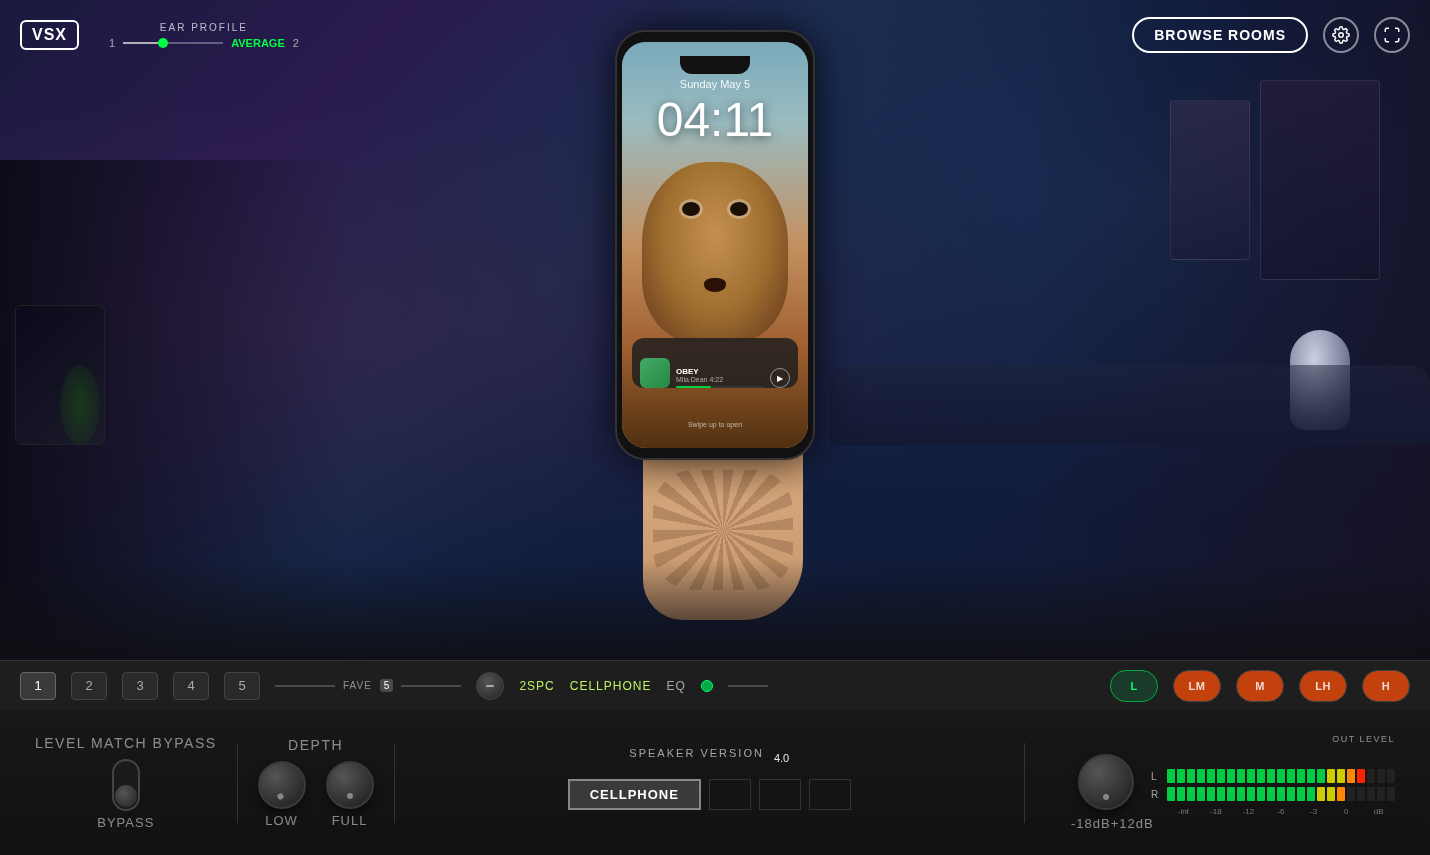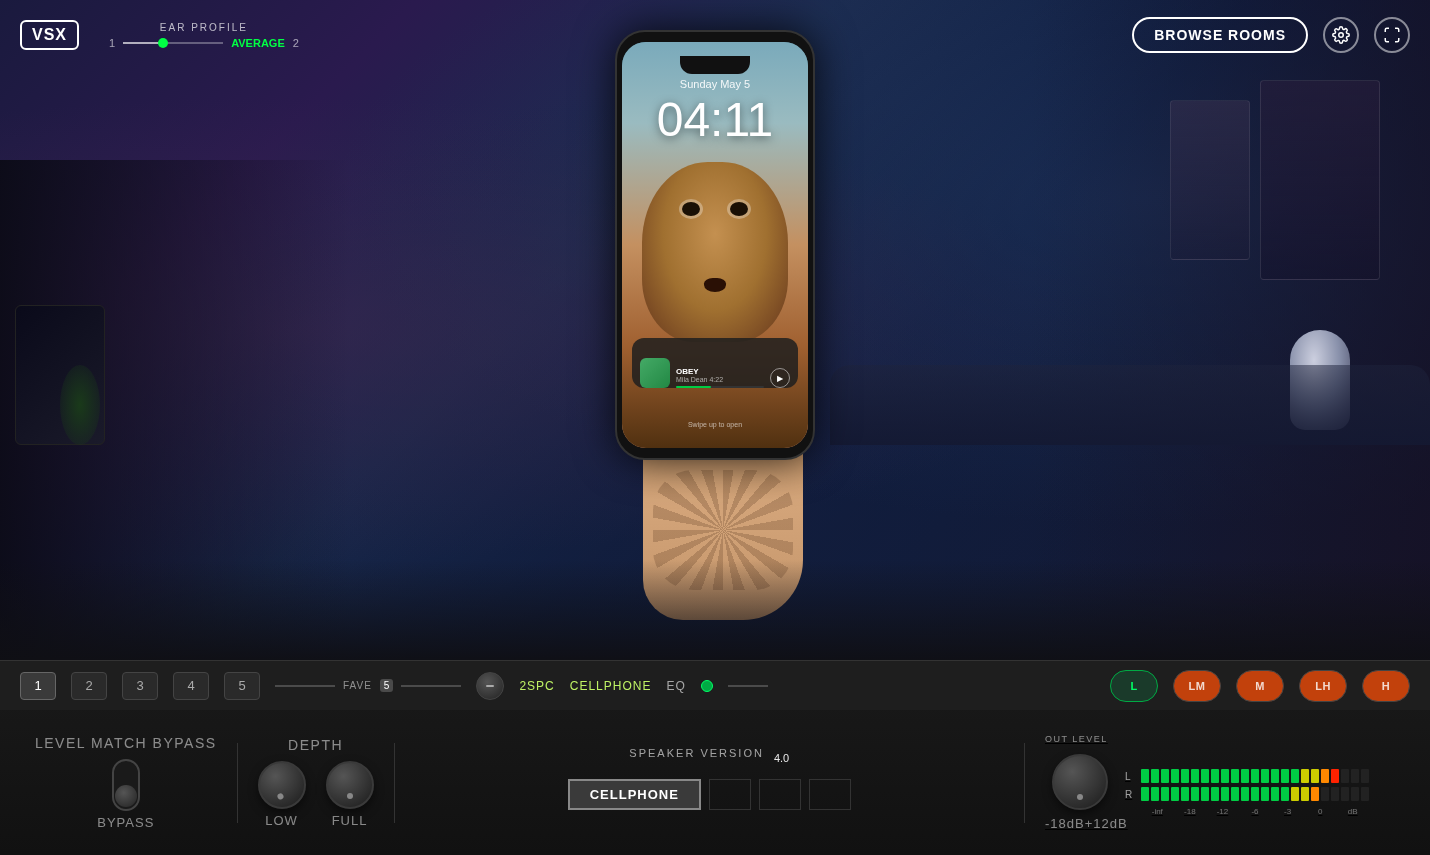--- a/index.html
+++ b/index.html
@@ -528,24 +528,23 @@
       border: 1px solid #333;
       background: transparent;
       color: #444;
       font-size: 13px;
     }
 
     
     .out-level-section {
       display: flex;
       flex-direction: column;
-      align-items: flex-start;
+      align-items: flex-end;
       padding: 0 15px;
       min-width: 380px;
-      text-decoration: underline;
     }
 
     .out-level-label {
       color: rgba(255,255,255,0.5);
       font-size: 9px;
       letter-spacing: 1.5px;
       margin-bottom: 10px;
     }
 
     .meter-container {

